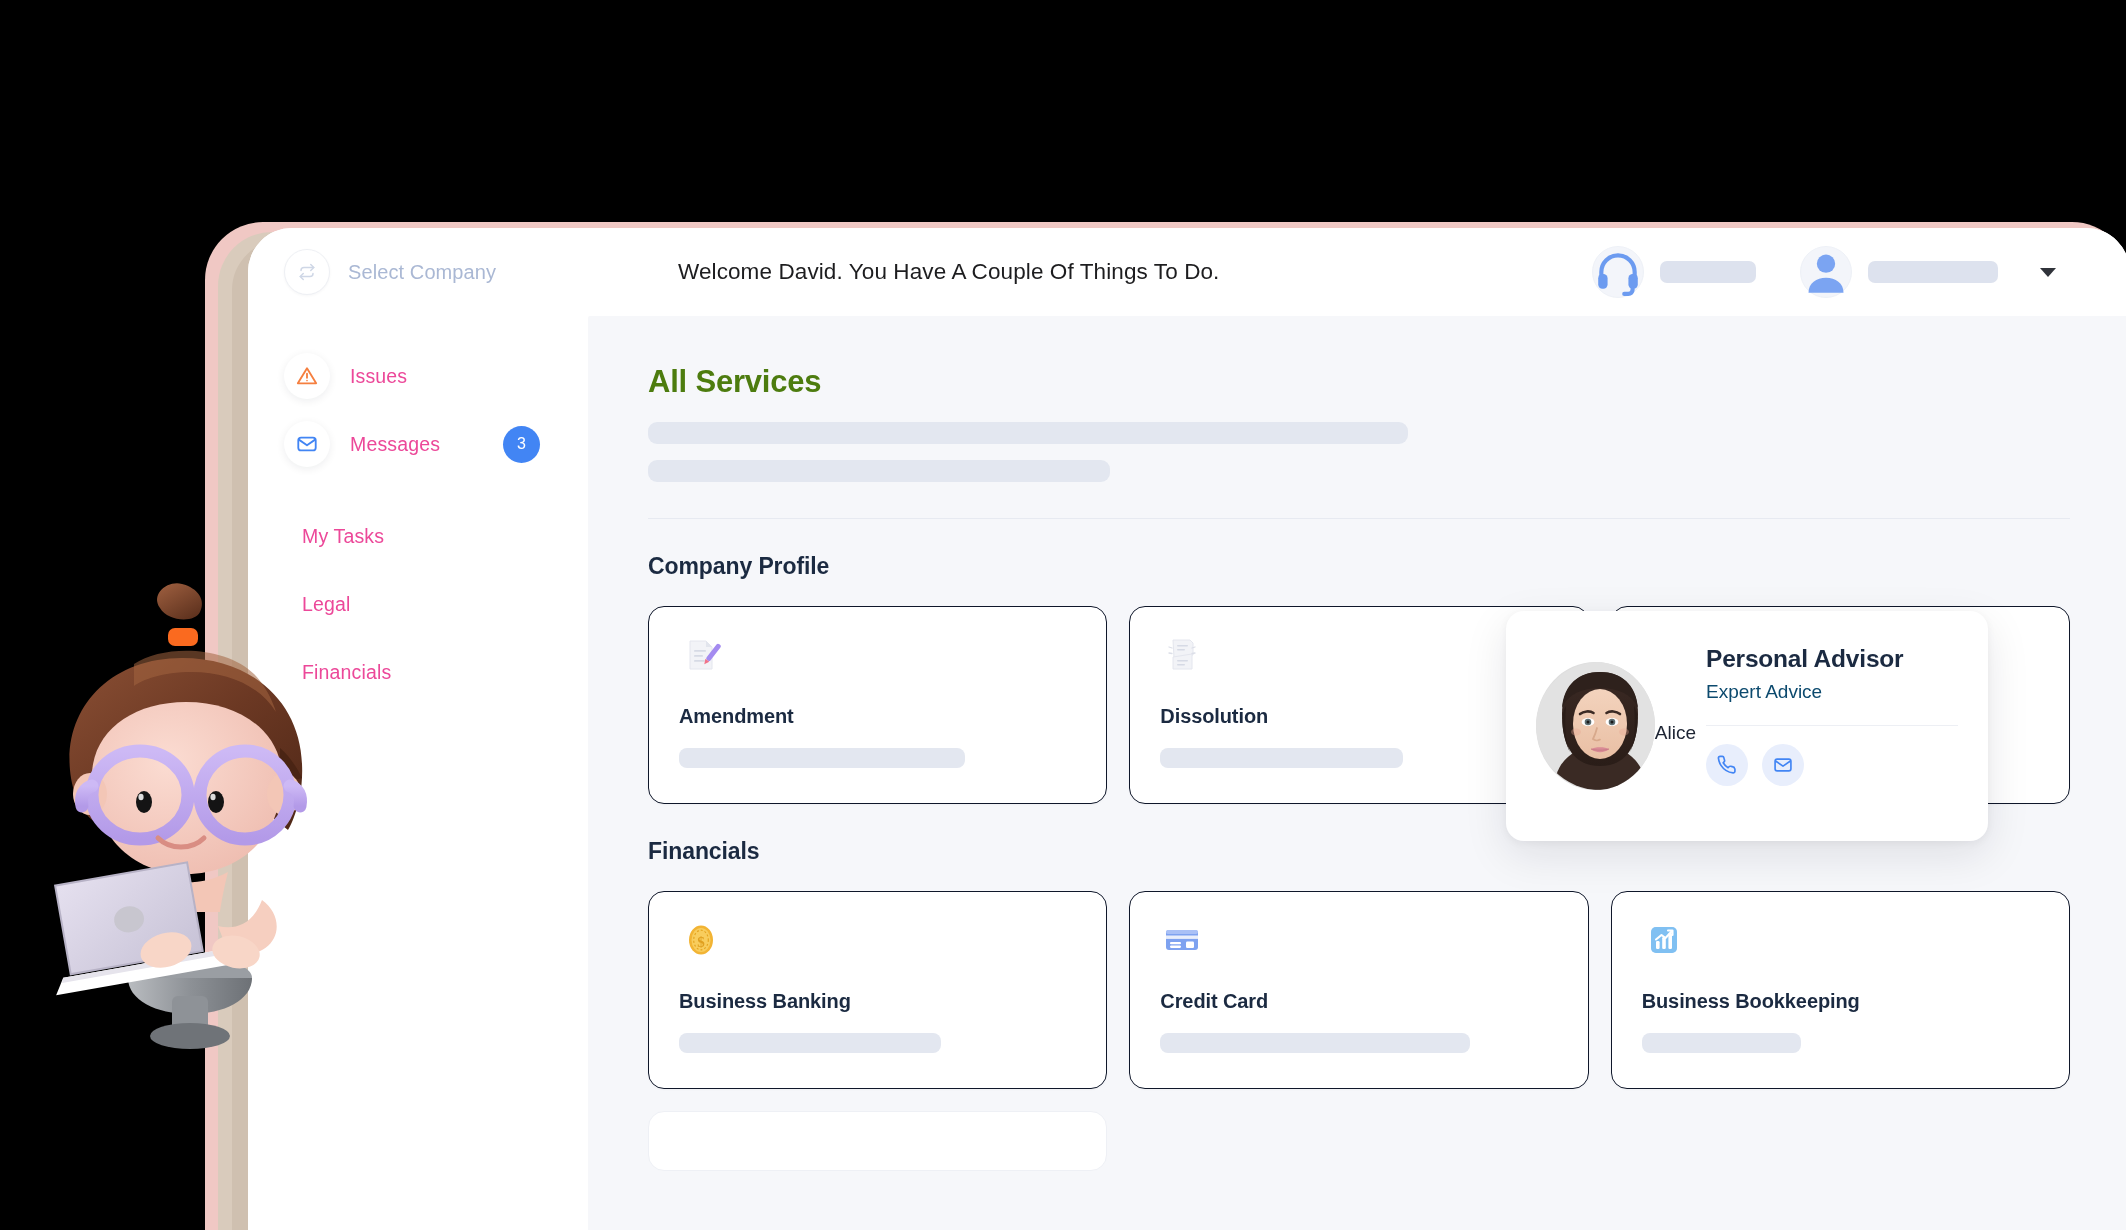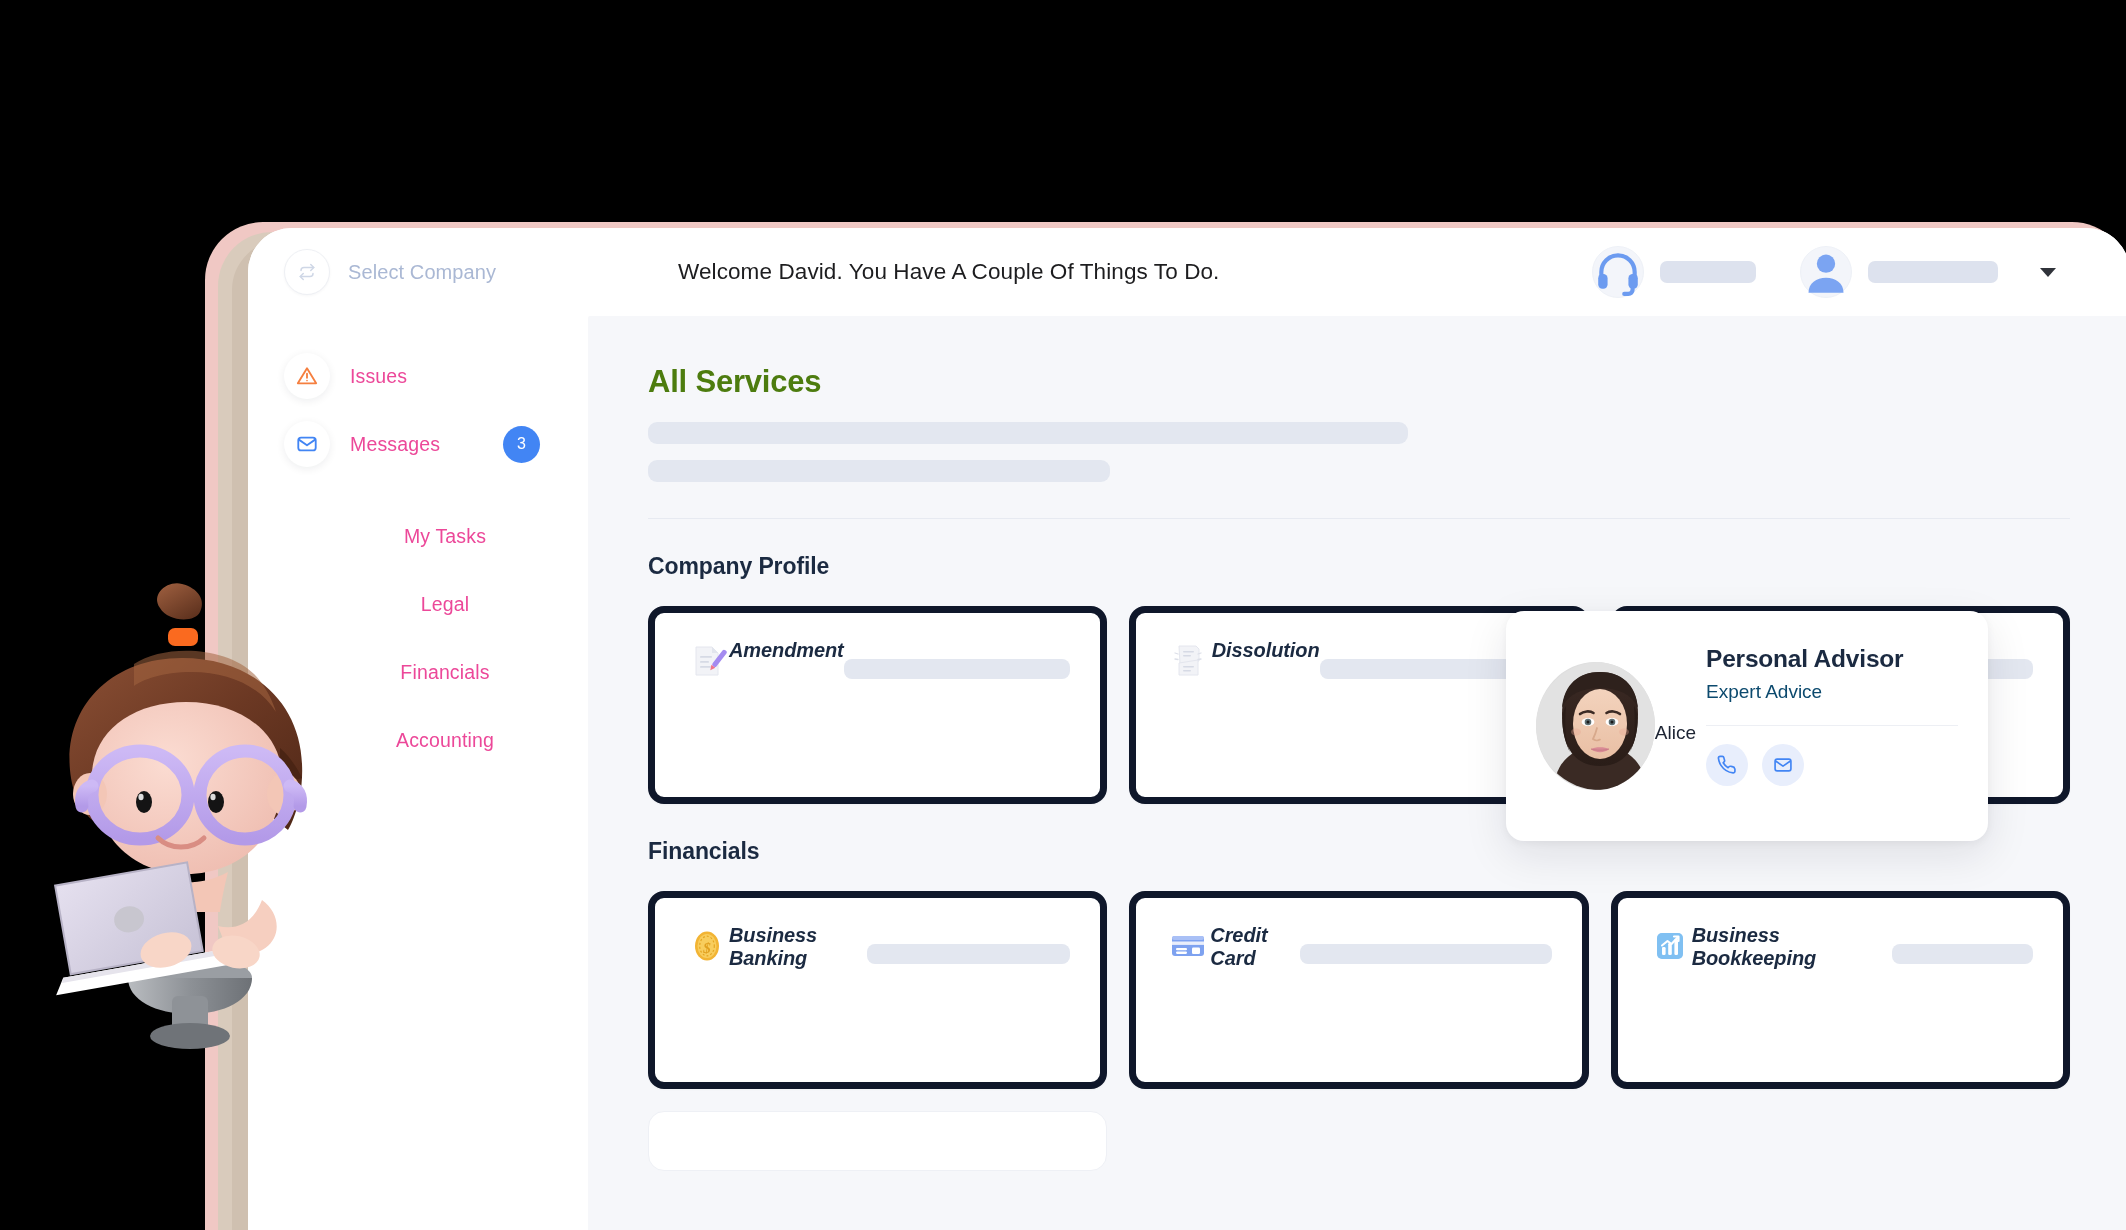--- a/index.html
+++ b/index.html
@@ -152,21 +152,21 @@
     z-index: 3;
   }
   .nav-item {
     display: flex;
     align-items: center;
     height: 68px;
     padding-left: 36px;
     gap: 20px;
     position: relative;
   }
-  .nav-item.plain { padding-left: 54px; justify-content: center; }
+  .nav-item.plain { padding-left: 54px; }
   .nav-icon {
     width: 46px; height: 46px;
     border-radius: 50%;
     background: #fff;
     box-shadow: 0 2px 8px rgba(16,24,40,.075);
     display: flex; align-items: center; justify-content: center;
   }
   .nav-icon svg { width: 22px; height: 22px; }
   .nav-label {
     font-size: 19.5px;
@@ -224,28 +224,27 @@
     letter-spacing: -.1px;
   }
 
   .card-grid {
     display: grid;
     grid-template-columns: repeat(3, 1fr);
     gap: 22px;
   }
   .svc-card {
     background: #fff;
-    border: 7px solid #0f172a;
+    border: 1px solid #0f172a;
     border-radius: 16px;
     height: 198px;
     padding: 26px 30px;
     display: flex;
-    flex-direction: row;
+    flex-direction: column;
     box-shadow: 0 1px 2px rgba(16,24,40,.03);
-    font-style: italic;
   }
   .svc-icon {
     width: 46px; height: 46px;
     margin-bottom: 26px;
     display: flex; align-items: flex-start; justify-content: flex-start;
   }
   .svc-icon svg { width: 44px; height: 44px; display:block; }
   .svc-name {
     font-size: 20px;
     font-weight: 700;
@@ -422,23 +421,20 @@
         <div class="nav-gap"></div>
 
         <div class="nav-item plain">
           <span class="nav-label">My Tasks</span>
         </div>
         <div class="nav-item plain">
           <span class="nav-label">Legal</span>
         </div>
         <div class="nav-item plain">
           <span class="nav-label">Financials</span>
-        </div>
-        <div class="nav-item plain">
-          <span class="nav-label">Accounting</span>
         </div>
 
       </nav>
 
       <main class="content">
 
         <h1 class="page-title">All Services</h1>
         <div class="sk-line sk-l1"></div>
         <div class="sk-line sk-l2"></div>
 

